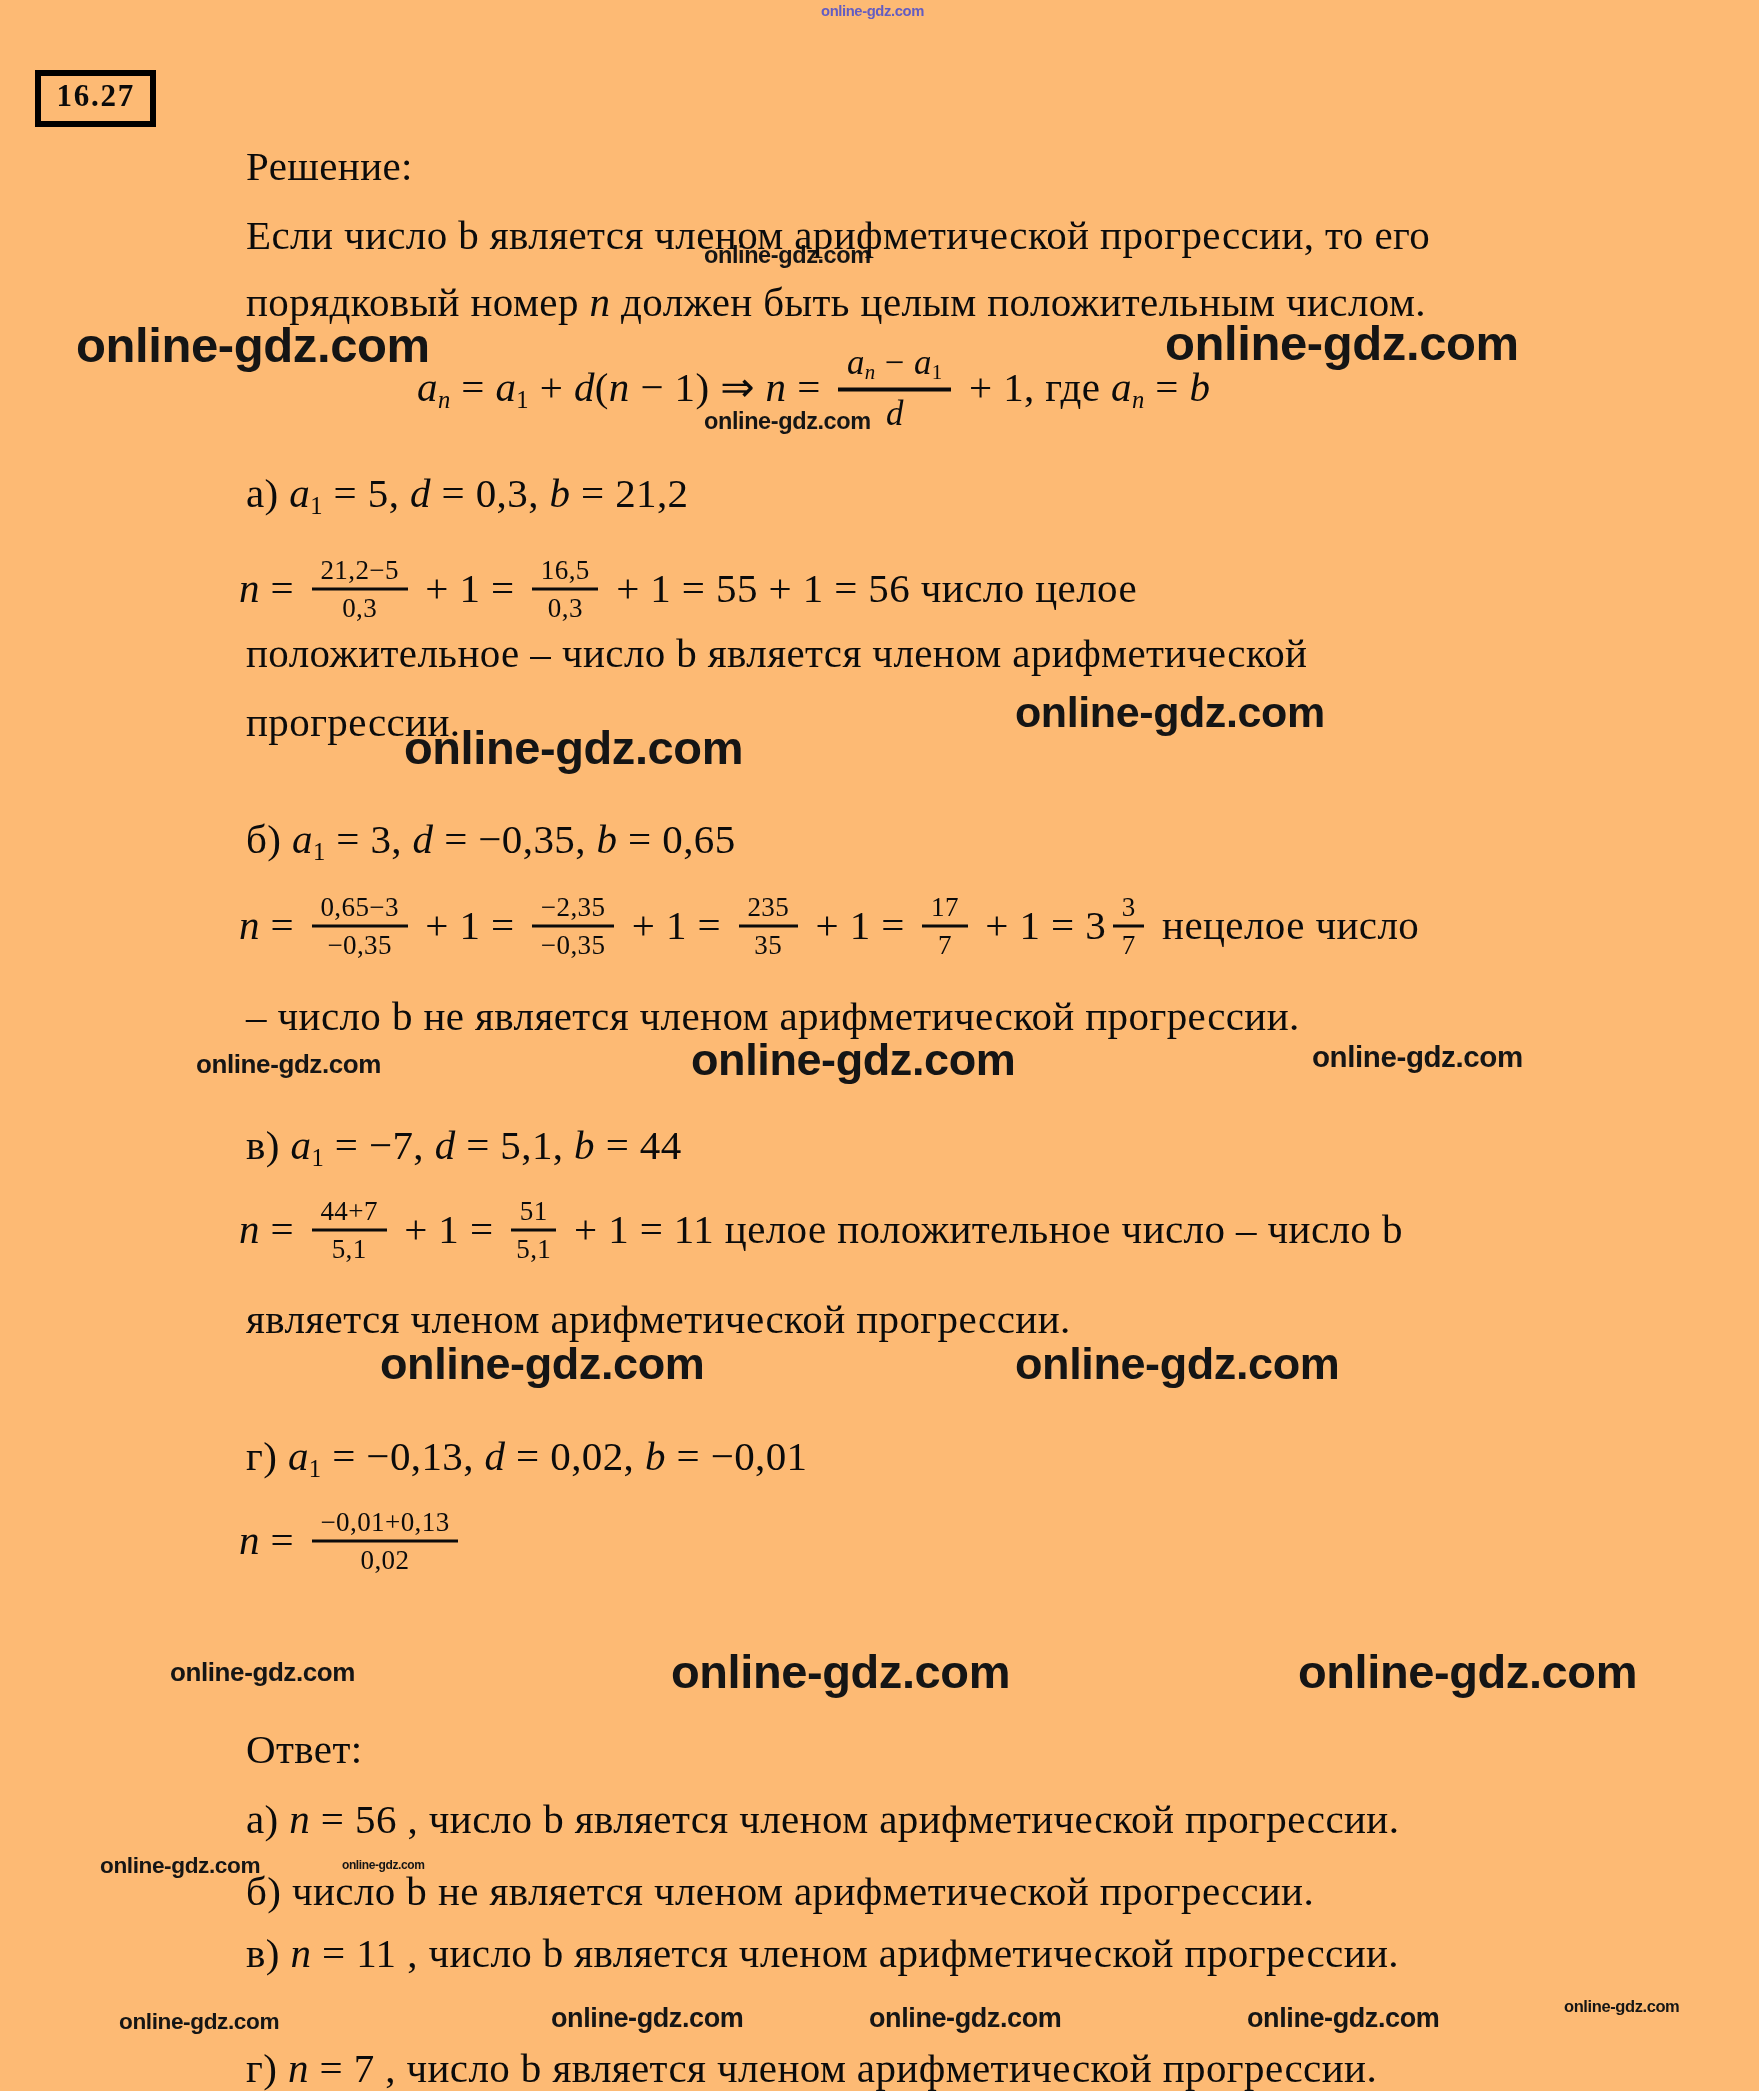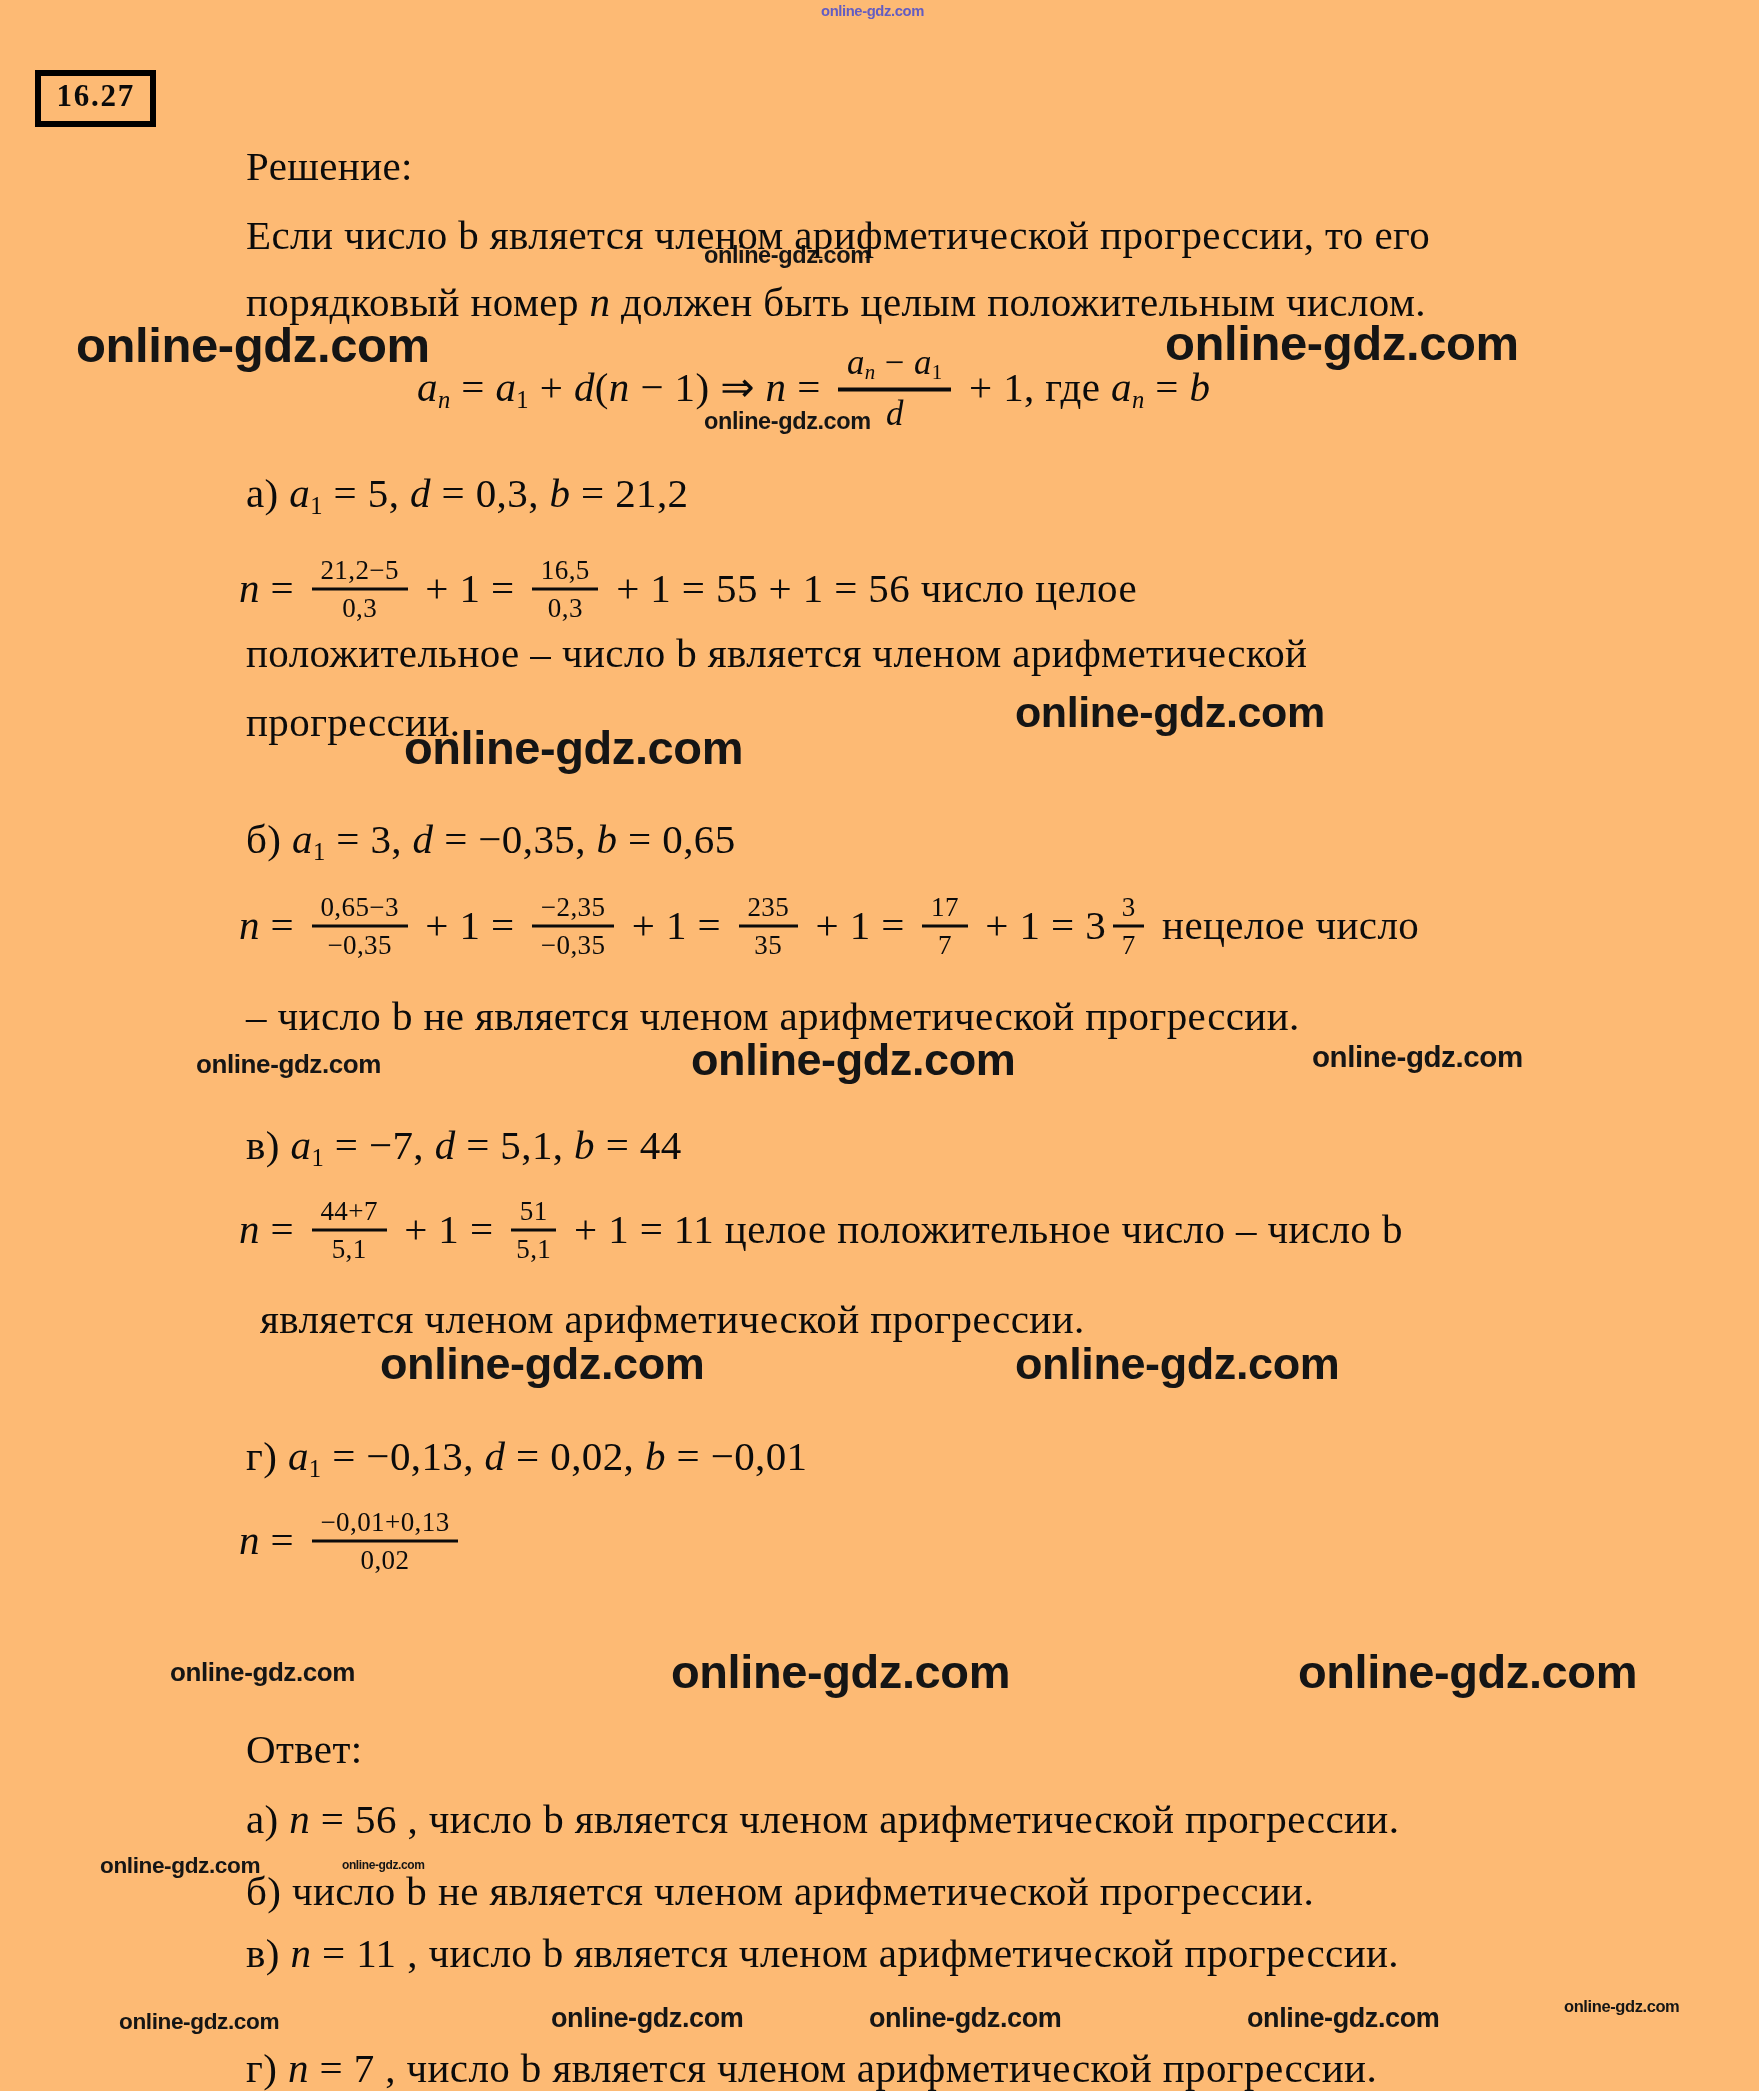--- a/index.html
+++ b/index.html
@@ -104,21 +104,21 @@
   <div class="line" style="left:246px; top:992px;">– число b не является членом арифметической прогрессии.</div>
 
   <div class="mline" style="left:246px; top:1121px;"><span class="mtext">в) </span><span class="mvar">a</span><span class="msub">1</span><span class="mtext"> = −7, </span><span class="mvar">d</span><span class="mtext"> = 5,1, </span><span class="mvar">b</span><span class="mtext"> = 44</span></div>
   <div class="mline" style="left:239px; top:1199px;"><span class="mvar">n</span><span class="mtext"> = </span><span class="frac">
         <span class="num"><span class="mtext">44+7</span></span>
         <span class="den"><span class="mtext">5,1</span></span>
       </span><span class="mtext"> + 1 = </span><span class="frac">
         <span class="num"><span class="mtext">51</span></span>
         <span class="den"><span class="mtext">5,1</span></span>
       </span><span class="mtext"> + 1 = 11 целое положительное число – число b</span></div>
-  <div class="line" style="left:260px; top:1295px;">является членом арифметической прогрессии.</div>
+  <div class="line" style="left:246px; top:1295px;">является членом арифметической прогрессии.</div>
 
   <div class="mline" style="left:246px; top:1432px;"><span class="mtext">г) </span><span class="mvar">a</span><span class="msub">1</span><span class="mtext"> = −0,13, </span><span class="mvar">d</span><span class="mtext"> = 0,02, </span><span class="mvar">b</span><span class="mtext"> = −0,01</span></div>
   <div class="mline" style="left:239px; top:1510px;"><span class="mvar">n</span><span class="mtext"> = </span><span class="frac">
         <span class="num"><span class="mtext">−0,01+0,13</span></span>
         <span class="den"><span class="mtext">0,02</span></span>
       </span></div>
 
   <div class="line" style="left:246px; top:1725px;">Ответ:</div>
   <div class="mline" style="left:246px; top:1795px;"><span class="mtext">а) </span><span class="mvar">n</span><span class="mtext"> = 56 , число b является членом арифметической прогрессии.</span></div>
   <div class="mline" style="left:246px; top:1867px;"><span class="mtext">б) число b не является членом арифметической прогрессии.</span></div>

